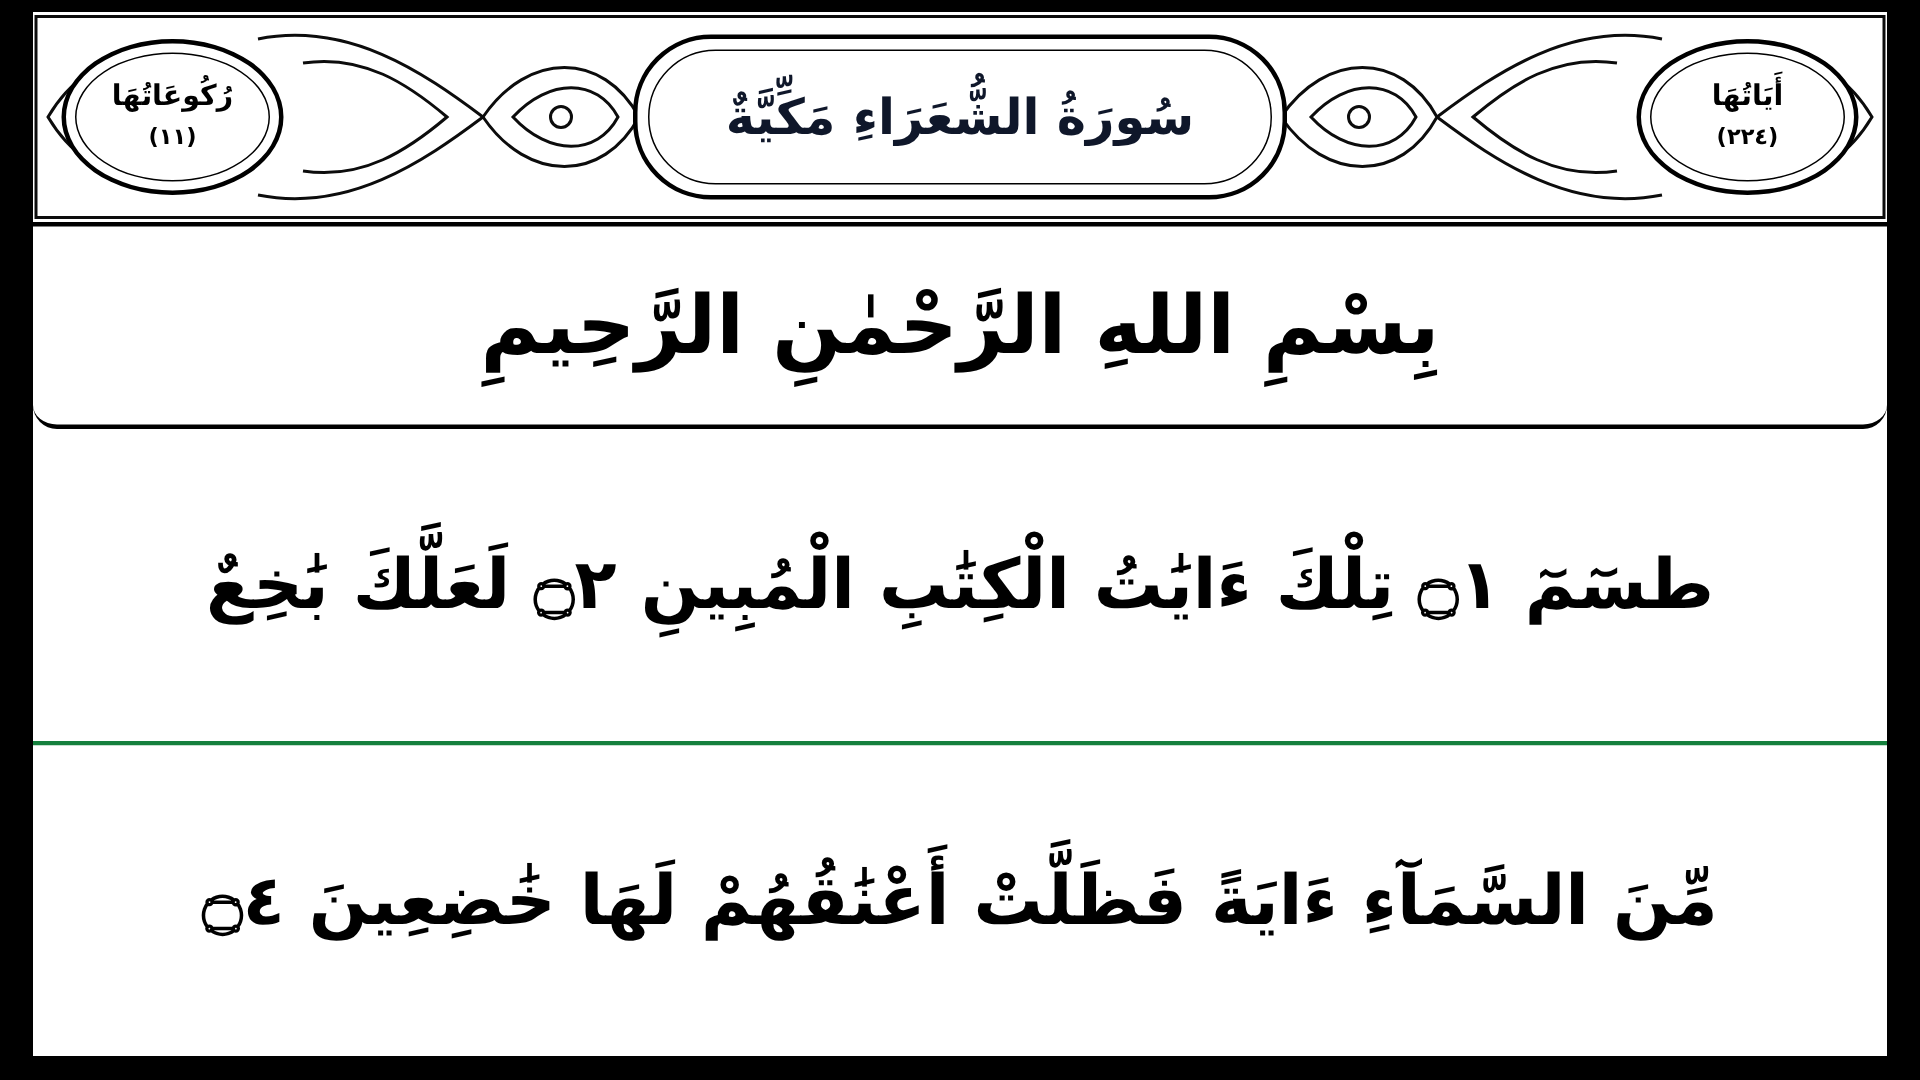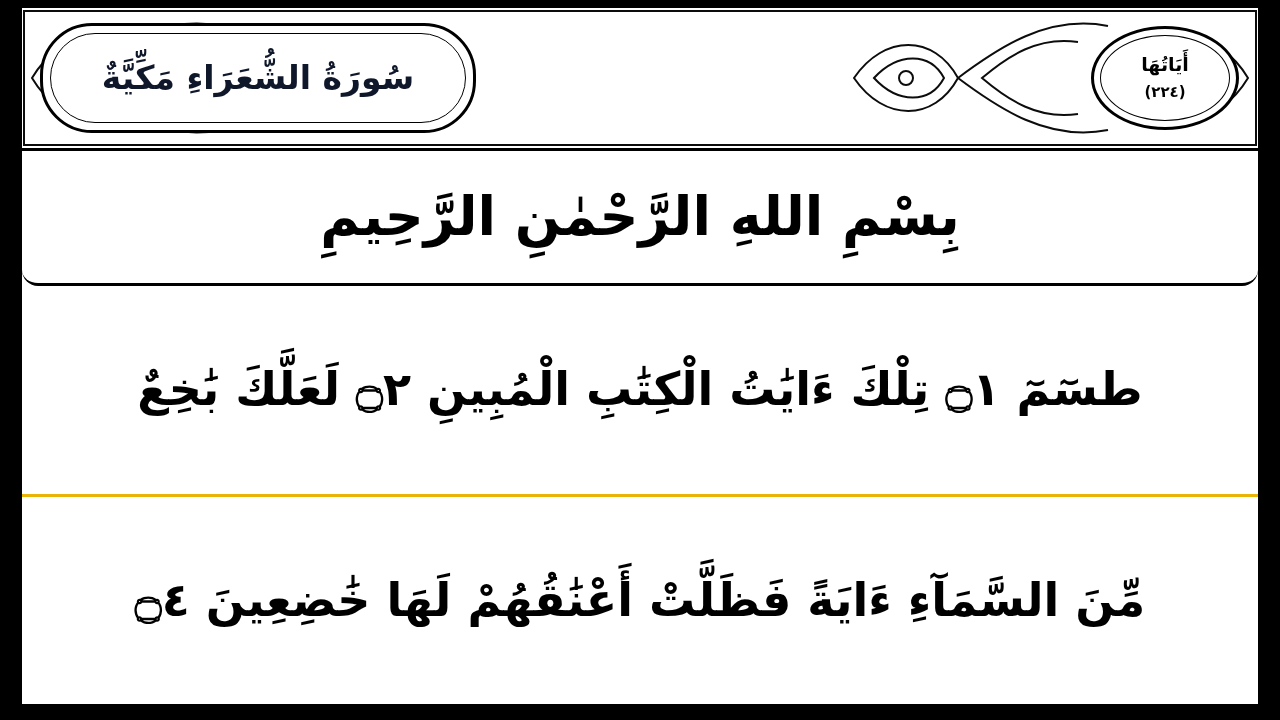--- a/index.html
+++ b/index.html
@@ -150,21 +150,21 @@
     font-size: 54px;
     font-weight: 700;
     color: #000;
     white-space: nowrap;
     line-height: 1.4;
   }
 
   
   .ayah-line {
     flex: 1 1 0;
-    border-bottom: 3px solid #eab308;
+    border-bottom: 3px solid #15803d;
     display: flex;
     align-items: center;
     justify-content: center;
     background: #fff;
     padding: 0 10px;
     box-sizing: border-box;
     overflow: hidden;
   }
   .ayah-line:last-child { border-bottom: none; }
   .ayah-text {
@@ -219,20 +219,29 @@
               <br>
               <span class="badge-count">(٢٢٤)</span>
             </div>
           </div>
         </div>
 
         <div class="title-cartouche">
           <div class="surah-title">سُورَةُ الشُّعَرَاءِ مَكِّيَّةٌ</div>
         </div>
 
+        <div class="corner-badge">
+          <div class="badge-oval">
+            <div class="badge-text">
+              <span>رُكُوعَاتُهَا</span>
+              <br>
+              <span class="badge-count">(١١)</span>
+            </div>
+          </div>
+        </div>
       </div>
     </div>
 
     <div class="basmala-band">
       <div class="basmala-text">بِسْمِ اللهِ الرَّحْمٰنِ الرَّحِيمِ</div>
     </div>
 
     <div class="ayah-line">
       <div class="ayah-text">طسٓمٓ ۝١ تِلْكَ ءَايَٰتُ الْكِتَٰبِ الْمُبِينِ ۝٢ لَعَلَّكَ بَٰخِعٌ</div>
     </div>

